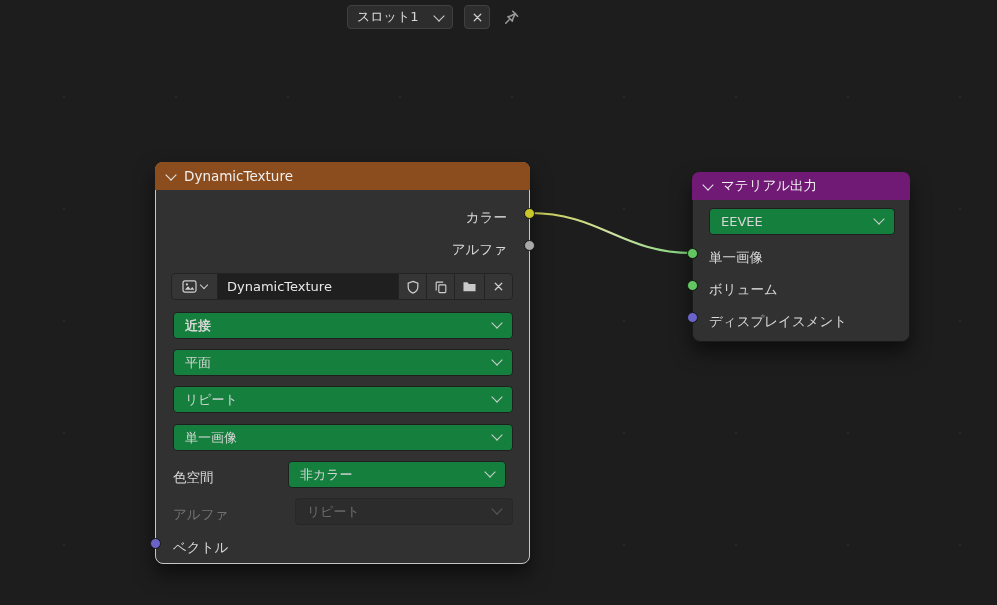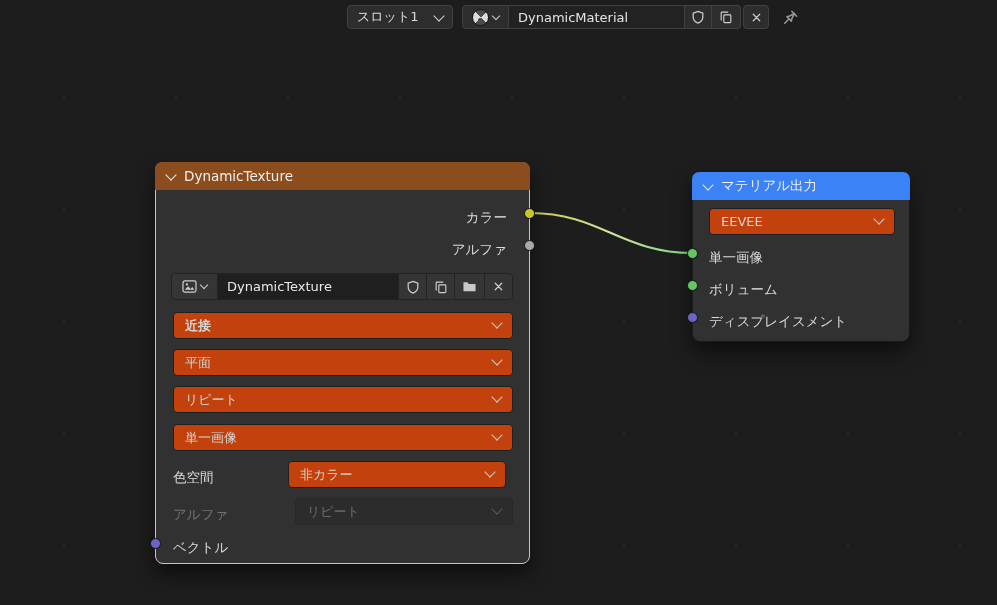--- a/index.html
+++ b/index.html
@@ -50,25 +50,25 @@
           box-shadow:0 10px 20px rgba(0,0,0,.55); }
   .texture-node { left:155px; top:162px; width:375px; height:402px; border:1px solid #c6c6c6; }
   .output-node  { left:692px; top:172px; width:218px; height:170px; border:1px solid #1a1a1a; }
   .node-header {
     position:absolute; left:-1px; top:-1px; right:-1px; height:28px;
     border-radius:7px 7px 0 0; display:flex; align-items:center; gap:9px;
     padding:0 12px; box-sizing:border-box; color:#efefef; font-size:13.5px;
   }
   .node-header .chev { border-color:#e9e9e9; }
   .hdr-tex { background:#8c4d1e; }
-  .hdr-out { background:#3b82f6; }
+  .hdr-out { background:#701a75; }
   .row { position:absolute; height:26px; display:flex; align-items:flex-end; font-size:13.5px; color:#dadada; }
   .out-row { right:22px; justify-content:flex-end; }
   .dd {
-    position:absolute; height:27px; box-sizing:border-box; background:#c2410c;
+    position:absolute; height:27px; box-sizing:border-box; background:#15803d;
     border:1px solid #1f1f1f; border-radius:4px; display:flex; align-items:center;
     padding:0 11px; color:#d6d6d6; font-size:13px; cursor:default;
   }
   .dd .dd-chev { position:absolute; right:11px; top:9px; }
   .dd.disabled { color:#6e6e6e; background:#2c2c2c; border-color:#272727; }
   .dd.disabled .dd-chev { border-color:#5b5b5b; }
   .lbl-dim { color:#737373; }
   
   .img-row { position:absolute; left:15px; top:110px; width:342px; height:27px; display:flex; }
   .nbtn {
@@ -100,40 +100,20 @@
     </defs>
     <path d="M530 213 C 600 213, 622 253, 692 253" fill="none" stroke="url(#wireGrad)" stroke-width="2.2"></path>
   </svg>
 
   <div class="topbar">
     <div class="widget slot-btn">
       <span>スロット1</span>
       <span class="chev"></span>
     </div>
 
-    <div class="seg-group">
-      <div class="seg mat-browse">
-        <span class="mat-sphere"></span>
-        <span class="chev small"></span>
-      </div>
-      <div class="seg name-seg">
-        <span>DynamicMaterial</span>
-      </div>
-      <div class="seg ibtn">
-        <svg viewBox="0 0 16 16" width="14" height="14">
-          <path d="M8 1.5 L13.5 3.5 V8 C13.5 11.4 11 13.8 8 15 C5 13.8 2.5 11.4 2.5 8 V3.5 Z" fill="none" stroke="#cfcfcf" stroke-width="1.4"></path>
-        </svg>
-      </div>
-      <div class="seg ibtn2">
-        <svg viewBox="0 0 16 16" width="14" height="14">
-          <rect x="5.5" y="5.5" width="8" height="9" rx="1" fill="none" stroke="#cfcfcf" stroke-width="1.3"></rect>
-          <path d="M10.5 2.5 H3.5 a1 1 0 0 0 -1 1 V12" fill="none" stroke="#cfcfcf" stroke-width="1.3"></path>
-        </svg>
-      </div>
-    </div>
 
     <div class="widget x-btn">
       <svg viewBox="0 0 16 16" width="13" height="13">
         <path d="M4 4 L12 12 M12 4 L4 12" stroke="#cfcfcf" stroke-width="1.5" stroke-linecap="round"></path>
       </svg>
     </div>
 
     <span class="pin-wrap">
       <svg viewBox="0 0 16 16" width="17" height="17">
         <g stroke="#9a9a9a" stroke-width="1.4" fill="none" stroke-linecap="round" stroke-linejoin="round">

